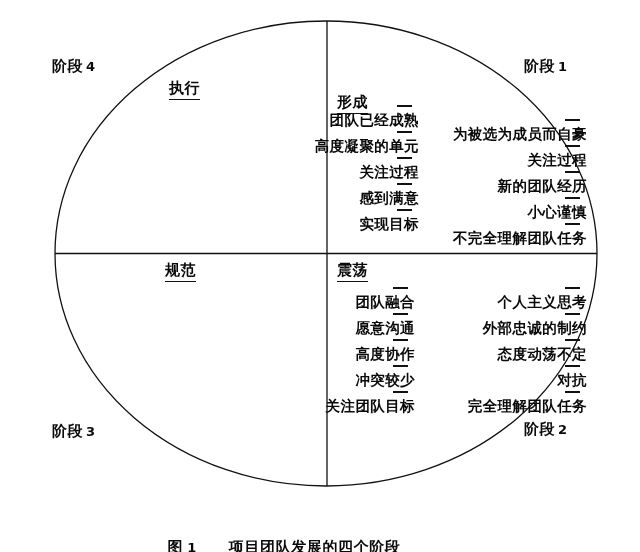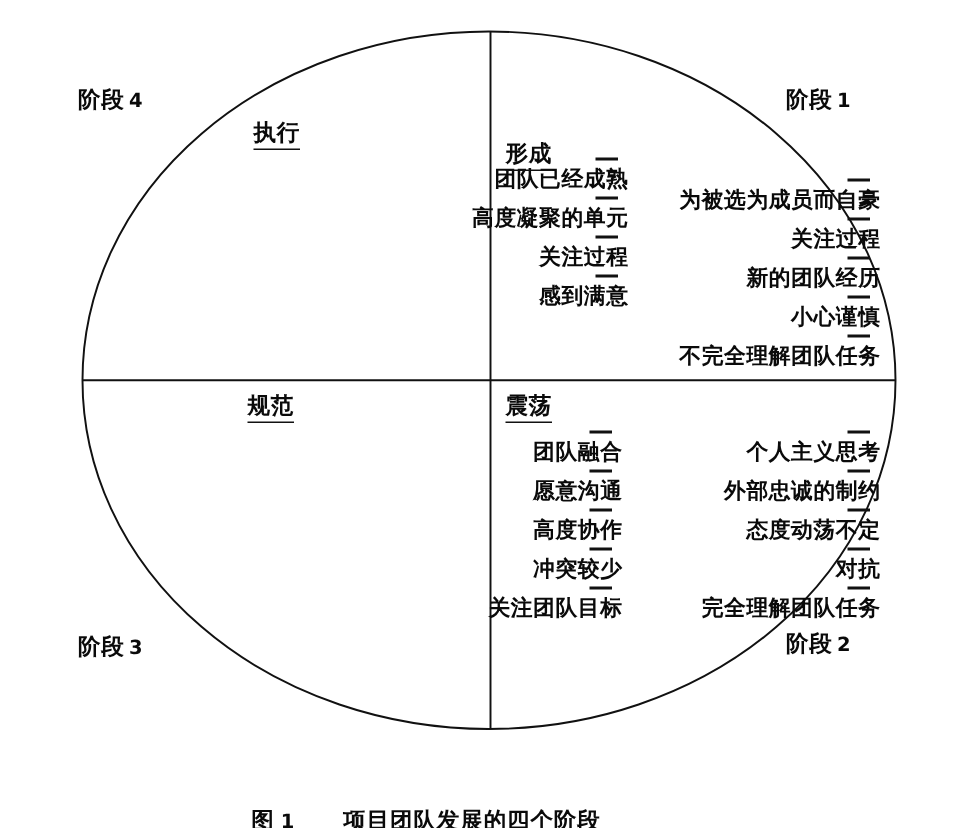--- a/index.html
+++ b/index.html
@@ -158,20 +158,24 @@
           <span>高度凝聚的单元</span>
         </li>
       <li>
           <span class="dash"></span>
           <span>关注过程</span>
         </li>
       <li>
           <span class="dash"></span>
           <span>感到满意</span>
         </li>
+      <li>
+          <span class="dash"></span>
+          <span>实现目标</span>
+        </li>
     </ul>
   </div>
 
   <div class="quadrant" id="quadrant-forming">
     <div class="quadrant-title">形成</div>
     <ul class="quadrant-list">
       <li>
           <span class="dash"></span>
           <span>为被选为成员而自豪</span>
         </li>

